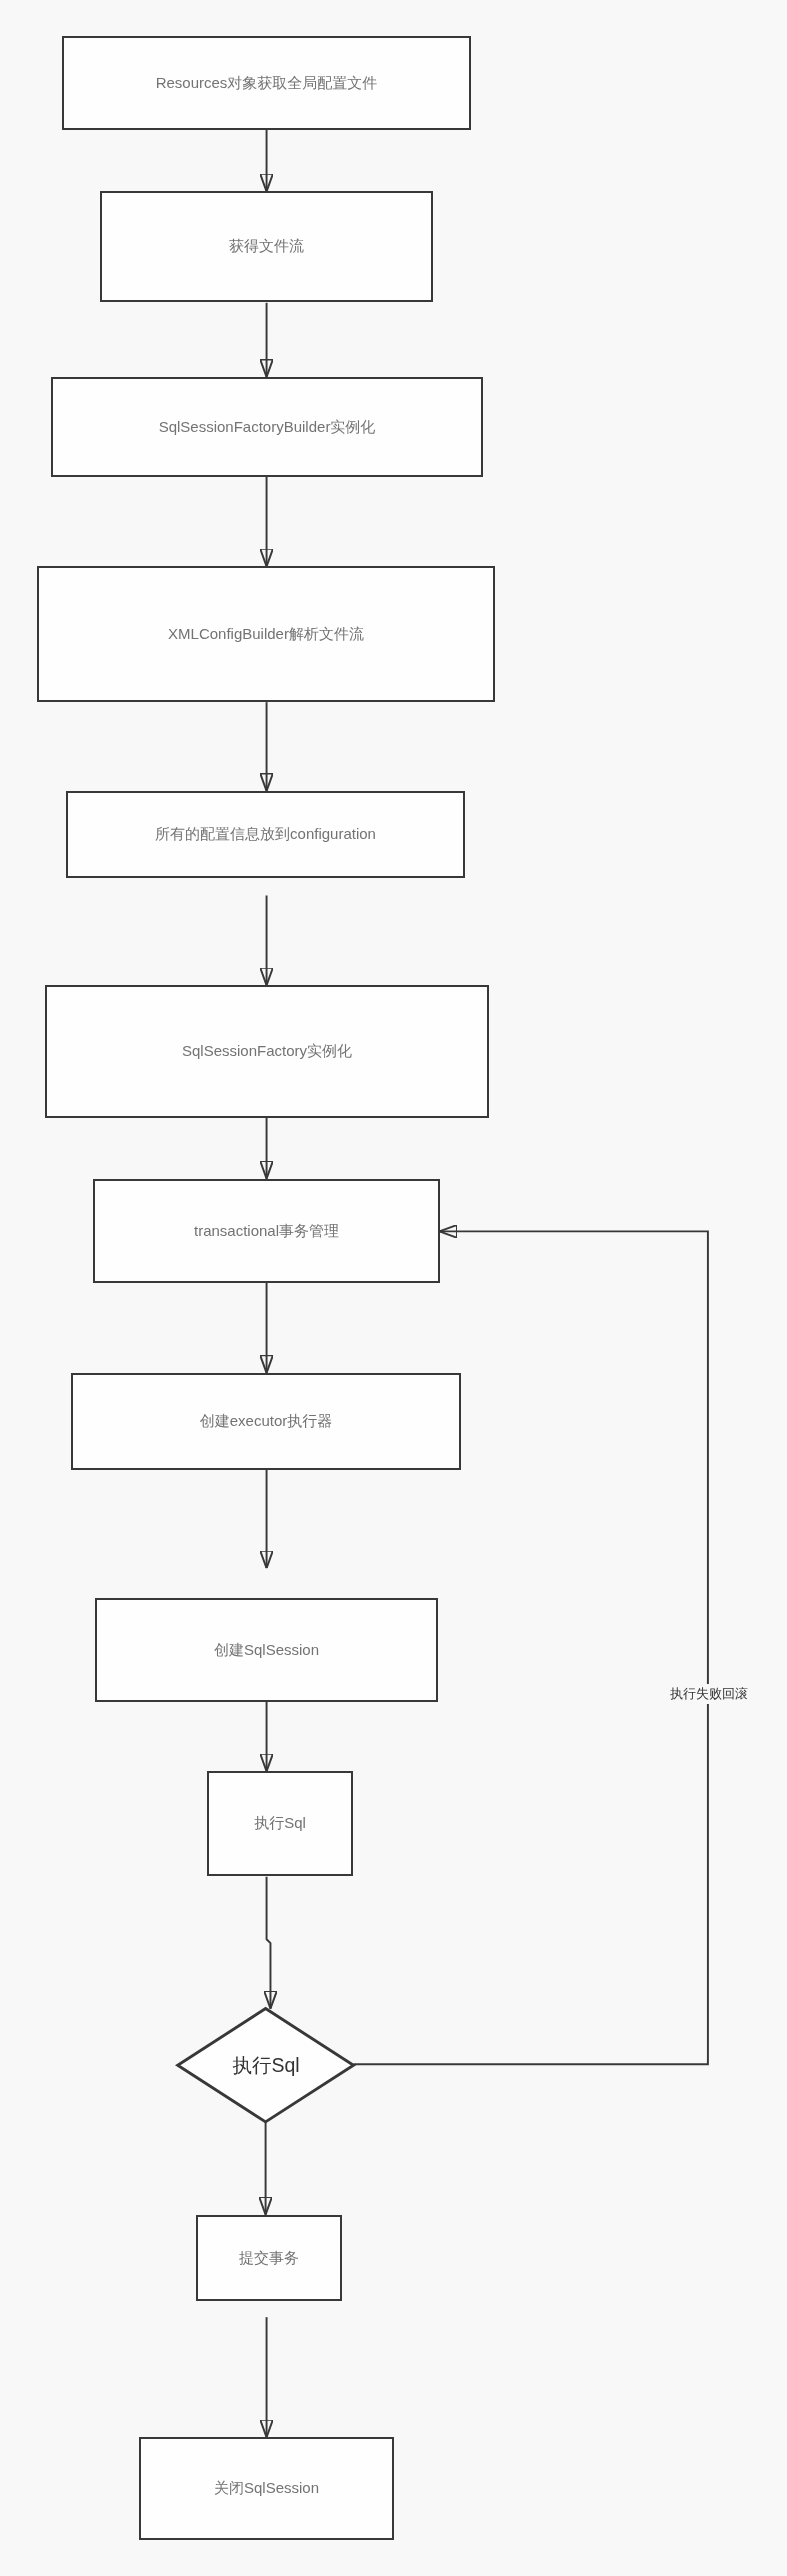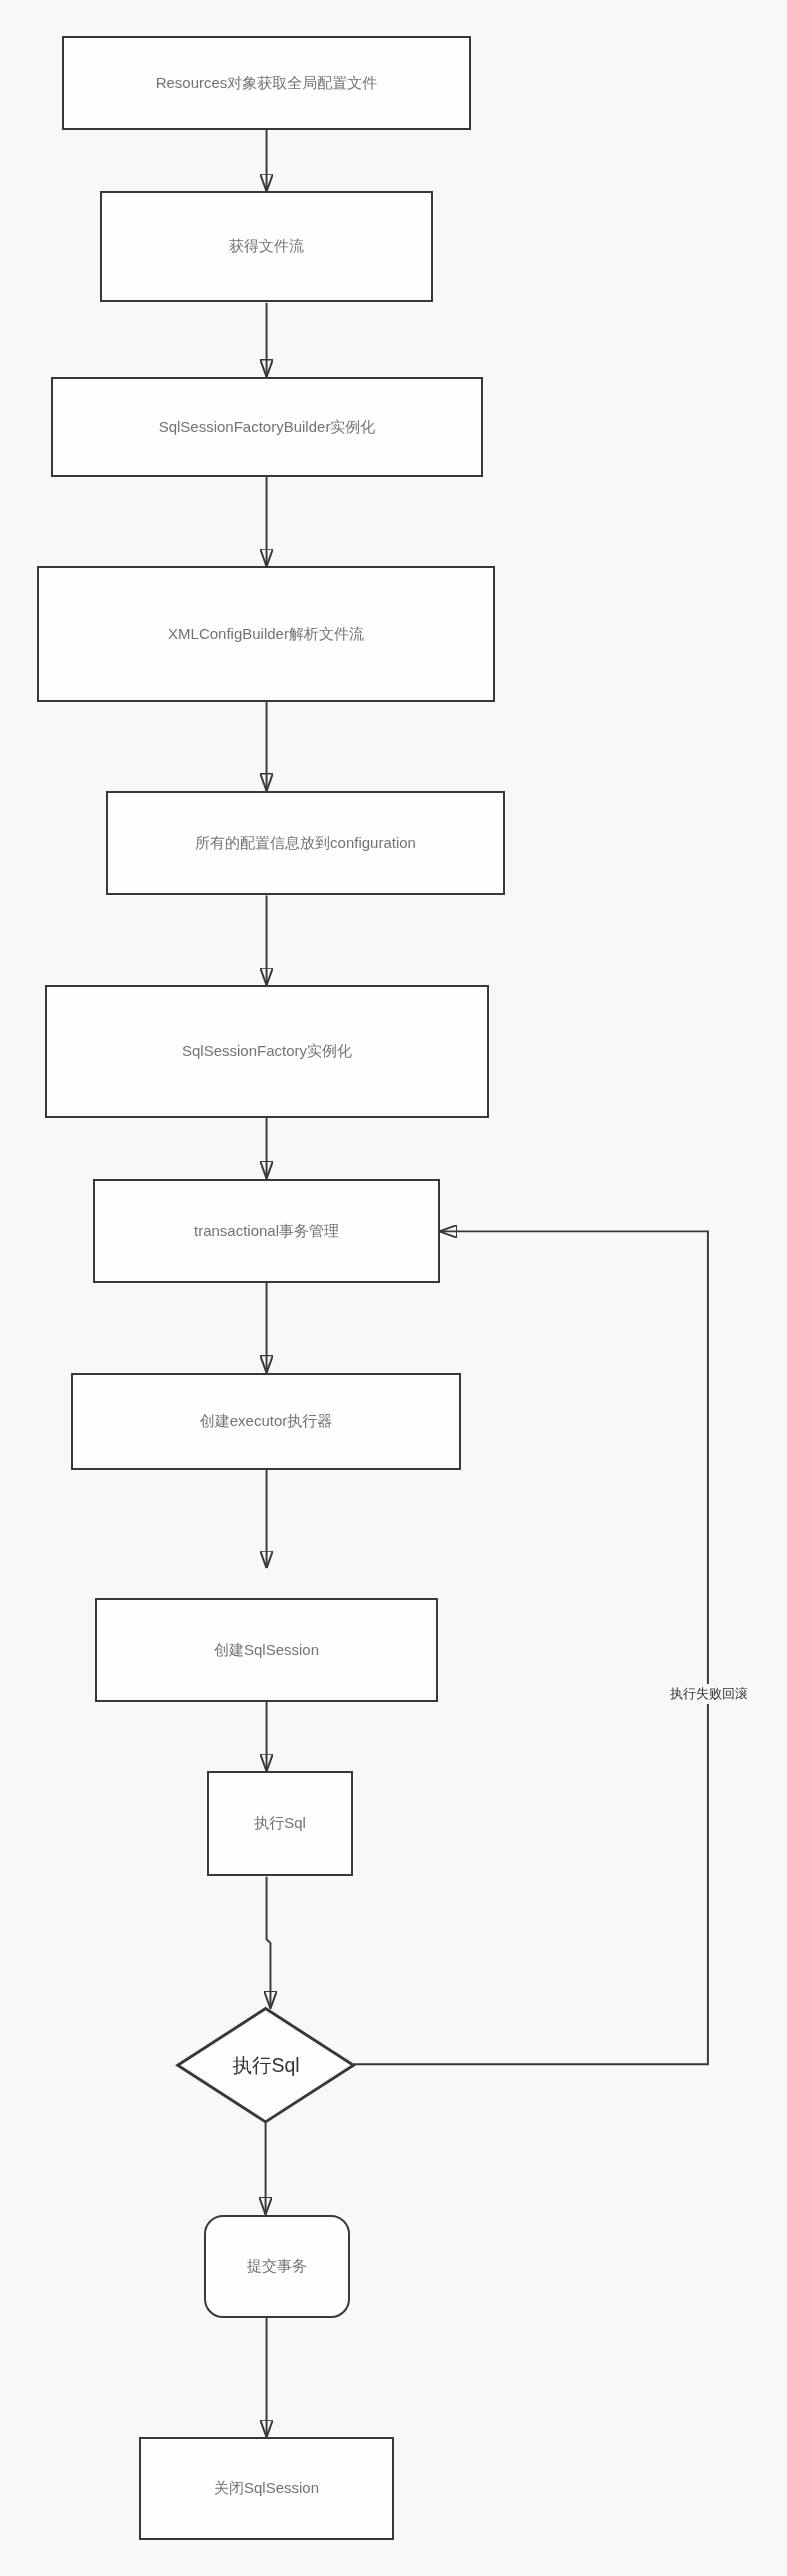--- a/index.html
+++ b/index.html
@@ -64,28 +64,28 @@
     color: #333333;
     background: #f8f8f8;
     padding: 1px 2px;
     white-space: nowrap;
   }
   
   .n1  { left: 62px;  top: 36px;   width: 409px; height: 94px; }
   .n2  { left: 100px; top: 191px;  width: 333px; height: 111px; }
   .n3  { left: 51px;  top: 377px;  width: 432px; height: 100px; }
   .n4  { left: 37px;  top: 566px;  width: 458px; height: 136px; }
-  .n5  { left: 66px;  top: 791px;  width: 399px; height: 104px; margin-left: 40px; }
+  .n5  { left: 66px;  top: 791px;  width: 399px; height: 87px; }
   .n6  { left: 45px;  top: 985px; width: 444px; height: 133px; }
   .n7  { left: 93px;  top: 1179px; width: 347px; height: 104px; }
   .n8  { left: 71px;  top: 1373px; width: 390px; height: 97px; }
   .n9  { left: 95px;  top: 1568px; width: 343px; height: 104px; margin-top: 30px; }
   .n10 { left: 192px; top: 1771px; width: 146px; height: 105px; margin-left: 15px; }
   .n11 { left: 178px; top: 2009px; width: 176px; height: 113px; }
-  .n12 { left: 204px; top: 2215px; width: 146px; height: 103px; border-radius: 19px; }
+  .n12 { left: 196px; top: 2215px; width: 146px; height: 86px; }
   .n13 { left: 139px; top: 2437px; width: 255px; height: 103px; }
   .lbl-rollback { left: 709px; top: 1694px; }
 </style>
 </head>
 <body>
 
 <div class="canvas">
 
   <svg class="connectors" viewBox="0 0 806 2638" xmlns="http://www.w3.org/2000/svg">
     <defs>

